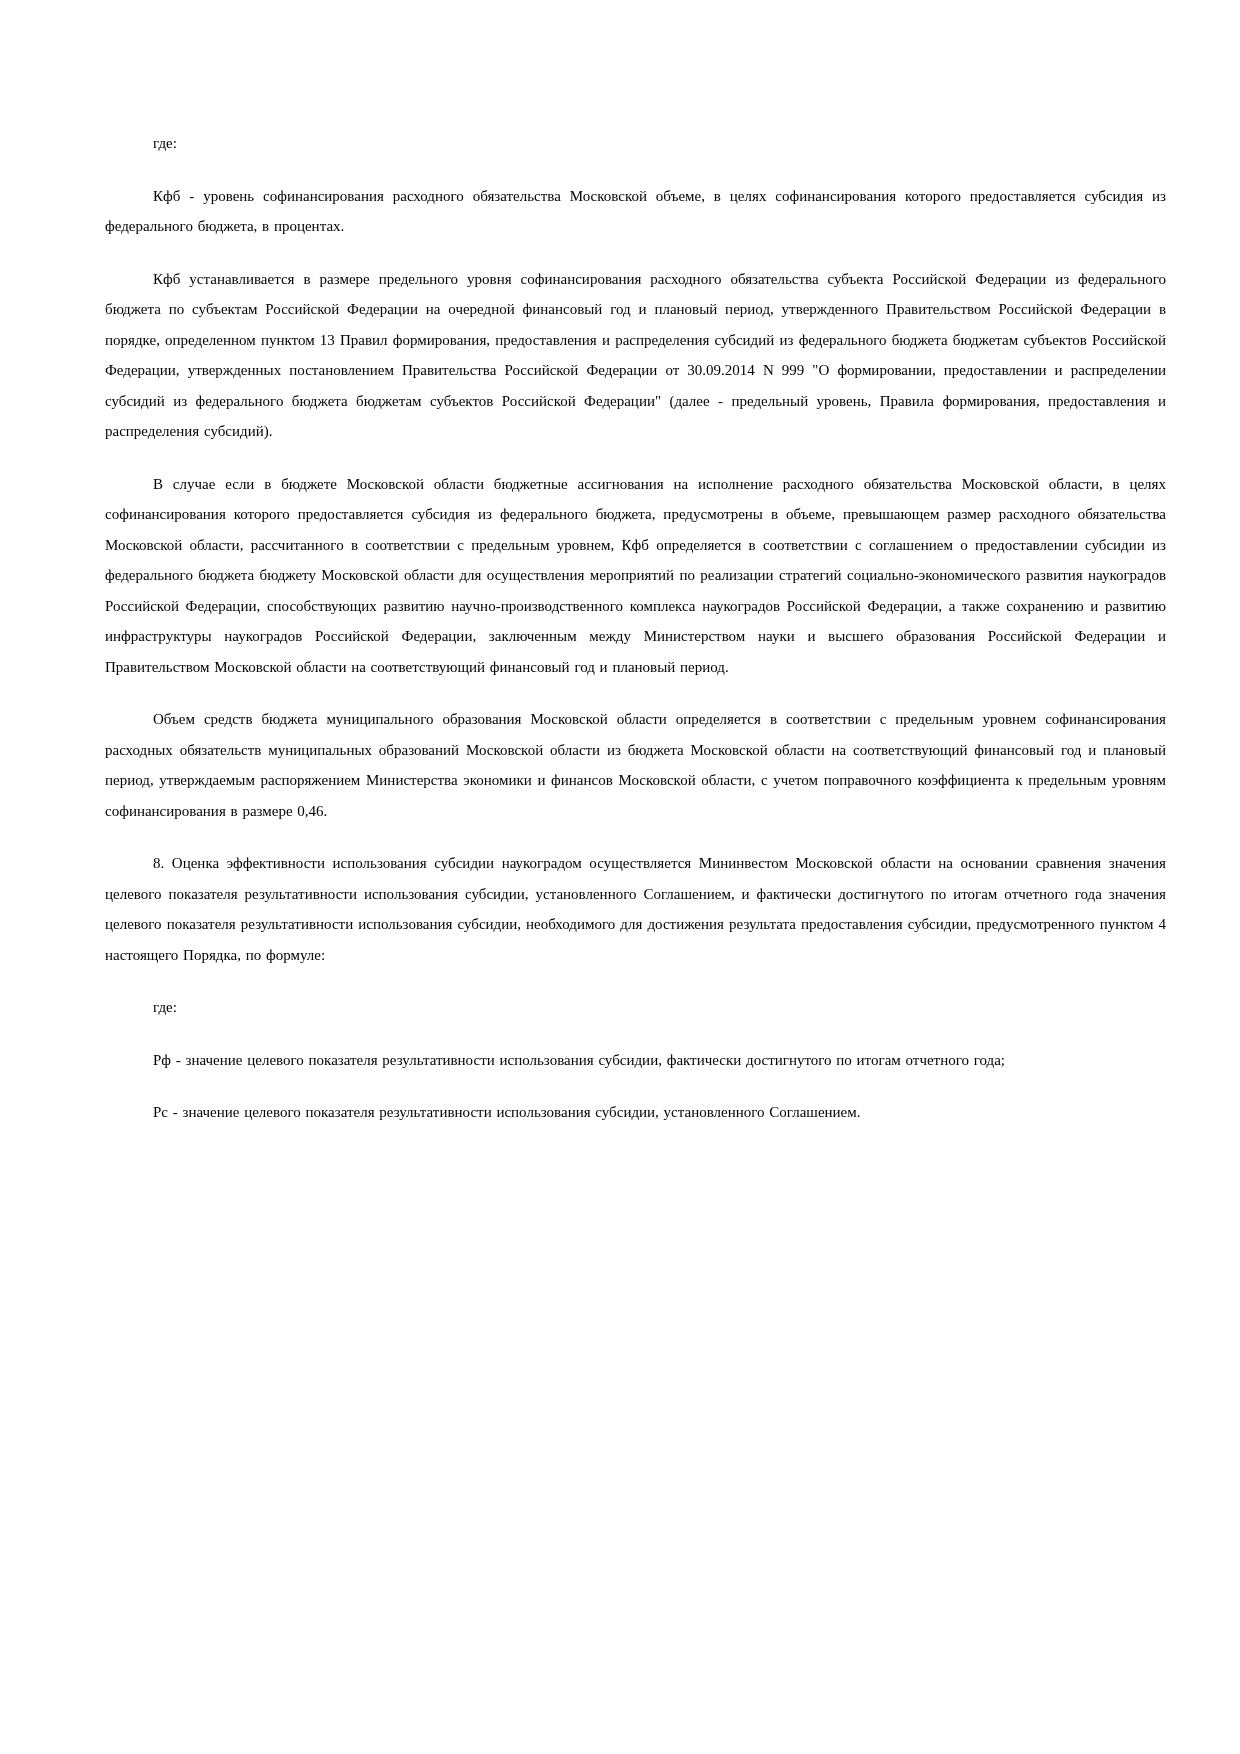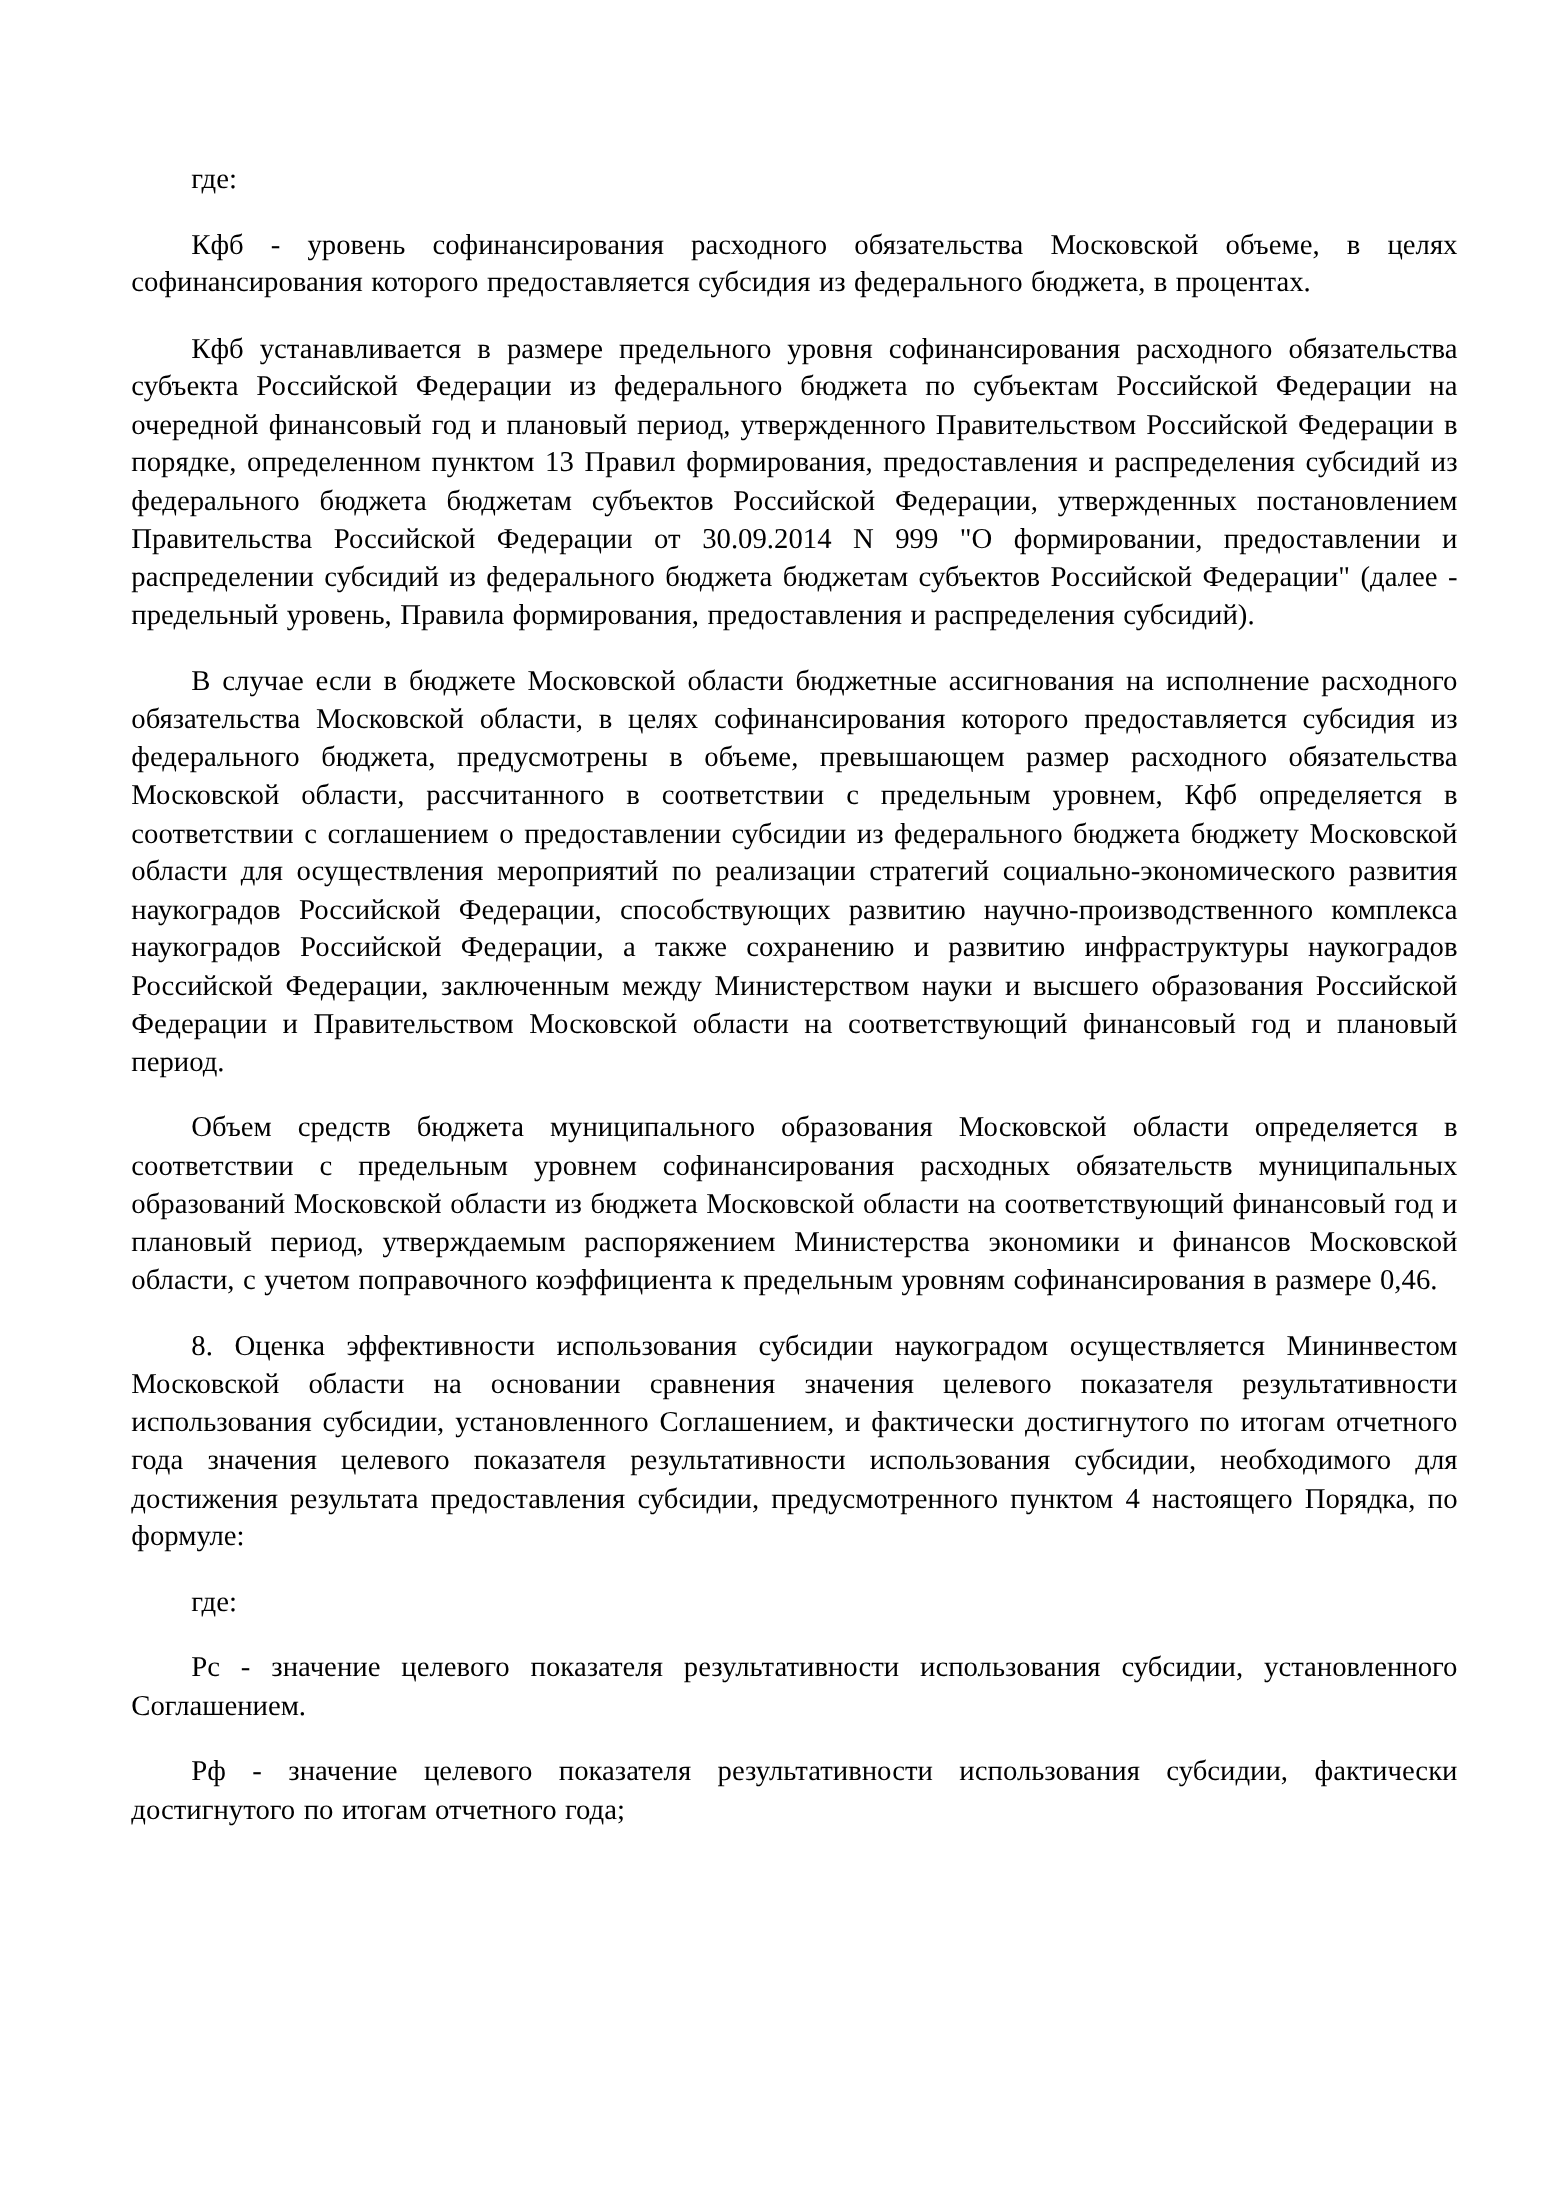--- a/index.html
+++ b/index.html
@@ -19,21 +19,21 @@
     box-sizing: border-box;
   }
   .doc-body {
     position: absolute;
     top: 128px;
     left: 105px;
     right: 74px;
   }
   .doc-body p {
     margin: 0 0 22px 0;
-    font-size: 23px;
+    font-size: 15px;
     line-height: 30.5px;
     text-align: justify;
     text-align-last: left;
     text-indent: 48px;
     word-spacing: 1px;
   }
   .doc-body p.formula {
     text-align: left;
   }
 </style>
@@ -42,16 +42,16 @@
 
 <div class="page">
   <div class="doc-body" id="doc-body">
       <p>где:</p>
       <p>Кфб - уровень софинансирования расходного обязательства Московской объеме, в целях софинансирования которого предоставляется субсидия из федерального бюджета, в процентах.</p>
       <p>Кфб устанавливается в размере предельного уровня софинансирования расходного обязательства субъекта Российской Федерации из федерального бюджета по субъектам Российской Федерации на очередной финансовый год и плановый период, утвержденного Правительством Российской Федерации в порядке, определенном пунктом 13 Правил формирования, предоставления и распределения субсидий из федерального бюджета бюджетам субъектов Российской Федерации, утвержденных постановлением Правительства Российской Федерации от 30.09.2014 N 999 "О формировании, предоставлении и распределении субсидий из федерального бюджета бюджетам субъектов Российской Федерации" (далее - предельный уровень, Правила формирования, предоставления и распределения субсидий).</p>
       <p>В случае если в бюджете Московской области бюджетные ассигнования на исполнение расходного обязательства Московской области, в целях софинансирования которого предоставляется субсидия из федерального бюджета, предусмотрены в объеме, превышающем размер расходного обязательства Московской области, рассчитанного в соответствии с предельным уровнем, Кфб определяется в соответствии с соглашением о предоставлении субсидии из федерального бюджета бюджету Московской области для осуществления мероприятий по реализации стратегий социально-экономического развития наукоградов Российской Федерации, способствующих развитию научно-производственного комплекса наукоградов Российской Федерации, а также сохранению и развитию инфраструктуры наукоградов Российской Федерации, заключенным между Министерством науки и высшего образования Российской Федерации и Правительством Московской области на соответствующий финансовый год и плановый период.</p>
       <p>Объем средств бюджета муниципального образования Московской области определяется в соответствии с предельным уровнем софинансирования расходных обязательств муниципальных образований Московской области из бюджета Московской области на соответствующий финансовый год и плановый период, утверждаемым распоряжением Министерства экономики и финансов Московской области, с учетом поправочного коэффициента к предельным уровням софинансирования в размере 0,46.</p>
       <p>8. Оценка эффективности использования субсидии наукоградом осуществляется Мининвестом Московской области на основании сравнения значения целевого показателя результативности использования субсидии, установленного Соглашением, и фактически достигнутого по итогам отчетного года значения целевого показателя результативности использования субсидии, необходимого для достижения результата предоставления субсидии, предусмотренного пунктом 4 настоящего Порядка, по формуле:</p>
       <p>где:</p>
+      <p>Рф - значение целевого показателя результативности использования субсидии, фактически достигнутого по итогам отчетного года;</p>
       <p>Рс - значение целевого показателя результативности использования субсидии, установленного Соглашением.</p>
-      <p>Рф - значение целевого показателя результативности использования субсидии, фактически достигнутого по итогам отчетного года;</p>
     </div>
 </div>
 
 </body></html>

